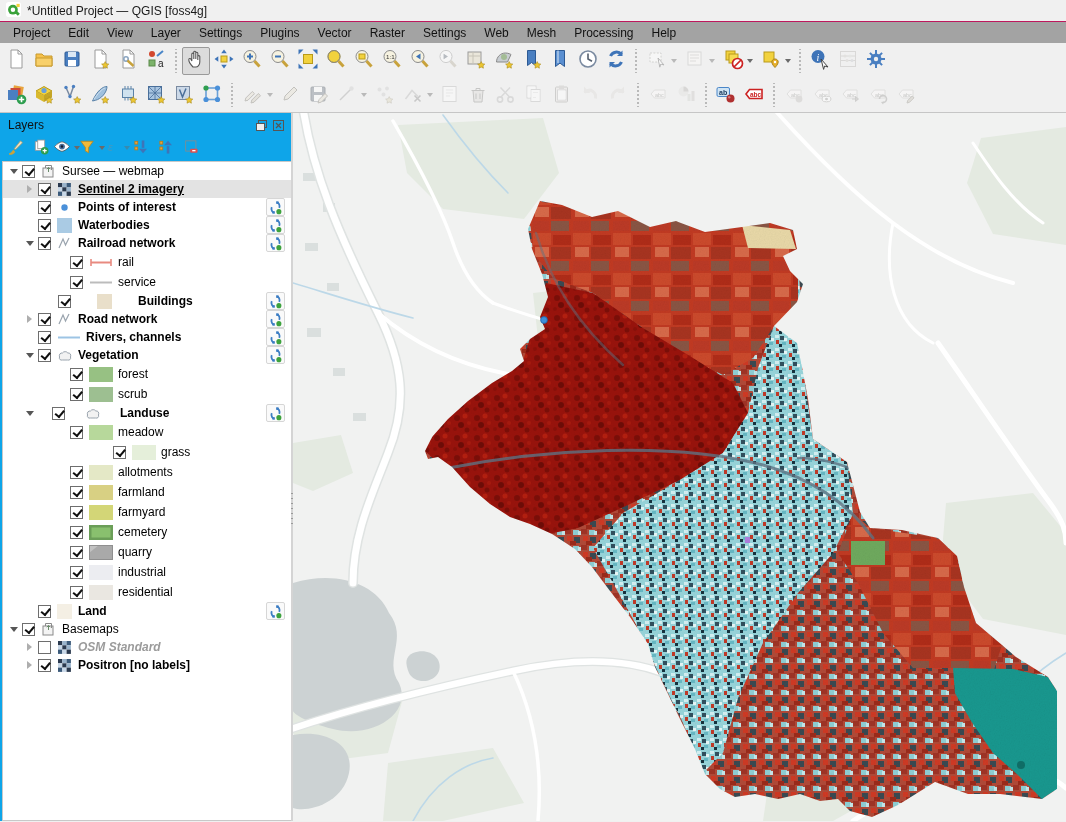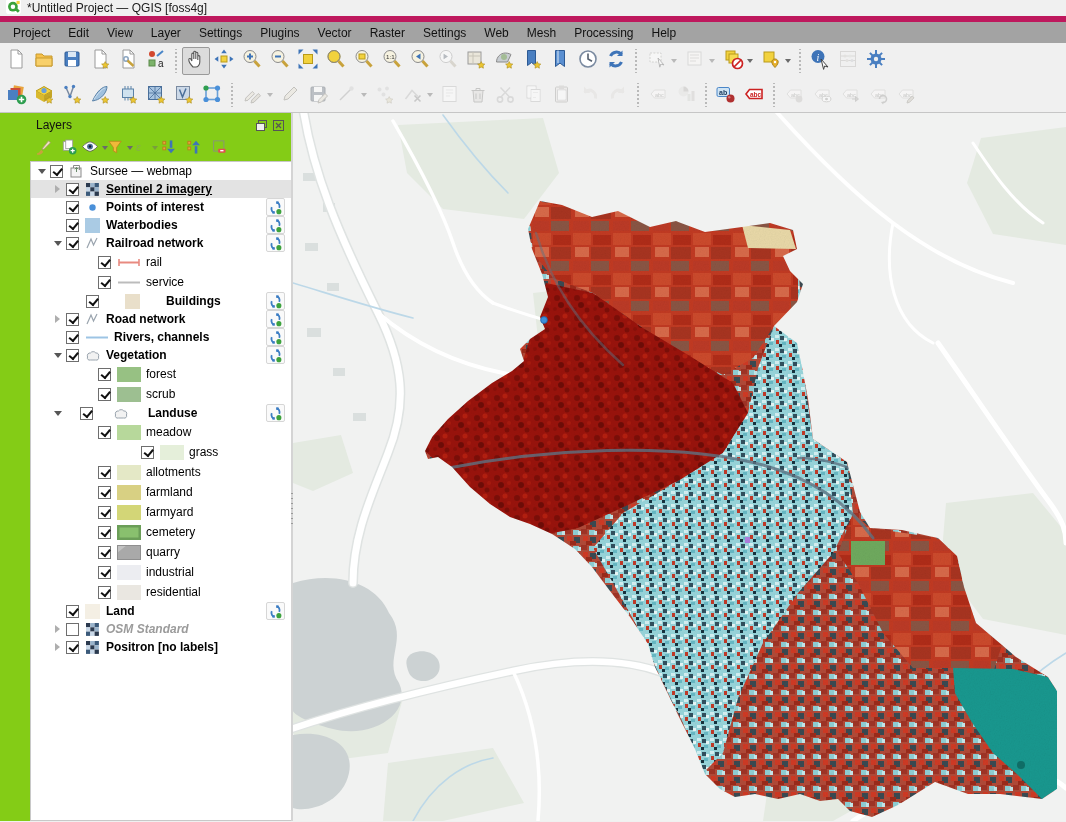--- a/index.html
+++ b/index.html
@@ -1,39 +1,39 @@
 <!DOCTYPE html>
 <html><head>
 <meta charset="utf-8">
 <style>
   * { margin:0; padding:0; box-sizing:border-box; }
   html,body { width:1066px; height:822px; overflow:hidden;
     font-family:"Liberation Sans","DejaVu Sans",sans-serif; font-size:12px; background:#f0f0f0; }
   
   .titlebar { height:22px; background:#f0f0f0; display:flex; align-items:center; gap:6px;
-    padding:0 6px; border-bottom:6px solid #be185d; }
+    padding:0 6px; border-bottom:1px solid #be185d; }
   .titlebar .title { color:#1a1a1a; font-size:12px; }
   .menubar { height:21px; background:#a3a3a3; display:flex; align-items:center; padding-left:4px; }
   .menubar .menu { padding:2px 9px; color:#111; cursor:default; }
   
   .toolbars { background:#f0f0f0; border-bottom:1px solid #c6c6c6; }
   .tbrow { display:flex; align-items:center; height:35px; padding-left:2px; }
   .tbtn { width:28px; height:28px; display:flex; align-items:center; justify-content:center;
     border:1px solid transparent; border-radius:2px; margin:0 0px; position:relative; }
   .tbtn.active { background:#dcdcdc; border:1px solid #9a9a9a; }
   .tbtn.disabled { opacity:.45; filter:grayscale(85%) brightness(1.12); }
   .tbtn.dd { width:38px; justify-content:flex-start; padding-left:3px; }
   .ddarr { width:0; height:0; border-left:3.5px solid transparent; border-right:3.5px solid transparent;
     border-top:4px solid #6a6a6a; margin-left:3px; }
   .tsep { width:8px; height:24px; margin:0 2px;
     background-image:radial-gradient(circle,#b9b9b9 1px,transparent 1.2px);
     background-size:4px 4px; background-position:center; background-repeat:repeat-y; }
   
   .main { display:flex; height:708px; }
-  .panel { width:291px; background:#84cc16; display:flex; flex-direction:column;padding-left:28px; }
+  .panel { width:291px; background:#0ea5e9; display:flex; flex-direction:column; }
   .panel-head { display:flex; align-items:center; height:22px; padding:2px 6px 0 8px; }
   .panel-head .ptitle { flex:1; color:#111; }
   .winbtn { width:14px; height:14px; display:flex; align-items:center; justify-content:center; margin-left:3px;
     color:#444; border:1px solid transparent; }
   .panel-toolbar { display:flex; align-items:center; height:26px; padding-left:4px; gap:1px; }
   .pbtn { width:24px; height:24px; display:flex; align-items:center; justify-content:center; border-radius:2px; }
   .pbtn.disabled { opacity:.45; filter:grayscale(80%); }
   .tree-wrap { flex:1; background:#fff; border:1px solid #c8c8c8; border-right:none; margin-left:2px; overflow:hidden; position:relative; }
   .trow { display:flex; align-items:center; position:relative; height:18px; }
   .trow.sym { height:20px; }
@@ -944,20 +944,34 @@
           <span class="llabel b">Land</span>
           <span class="sync">
             <svg width="15" height="15" viewBox="0 0 20 20">
               <path d="M11 2.5a6 6 0 0 1 4 8" fill="none" stroke="#3d7ec4" stroke-width="2.4"></path>
               <path d="M13.5 1l1.5 4.5-4.5-.5z" fill="#3d7ec4"></path>
               <path d="M9 17.5a6 6 0 0 1-4-8" fill="none" stroke="#3d7ec4" stroke-width="2.4"></path>
               <path d="M6.5 19L5 14.5l4.5.5z" fill="#3d7ec4"></path>
               <circle cx="14.5" cy="15.5" r="3.4" fill="#3da23d"></circle>
             </svg>
           </span>
+        </div>
+        <div class="trow" style="padding-left: 4px;">
+          <span class="exp">
+            <span class="tri-d"></span>
+          </span>
+          <span class="cbx on"></span>
+          <span class="licon">
+            <svg width="15" height="15" viewBox="0 0 15 15">
+              <rect x="2" y="4" width="10" height="9" fill="#f4f4f4" stroke="#8a8a8a"></rect>
+              <path d="M4.5 4V1.5h6V6" fill="none" stroke="#8a8a8a"></path>
+              <path d="M7.5 8V3.5M5.8 5.2l1.7-1.7 1.7 1.7" fill="none" stroke="#6a8a6a"></path>
+            </svg>
+          </span>
+          <span class="llabel">Basemaps</span>
         </div>
         <div class="trow" style="padding-left: 20px;">
           <span class="exp">
             <span class="tri-r"></span>
           </span>
           <span class="cbx"></span>
           <span class="licon">
             <svg width="15" height="15" viewBox="0 0 15 15">
               <rect x="1" y="1" width="4.3" height="4.3" fill="#2b3a4f"></rect>
               <rect x="5.3" y="1" width="4.3" height="4.3" fill="#9ab4cc"></rect>

